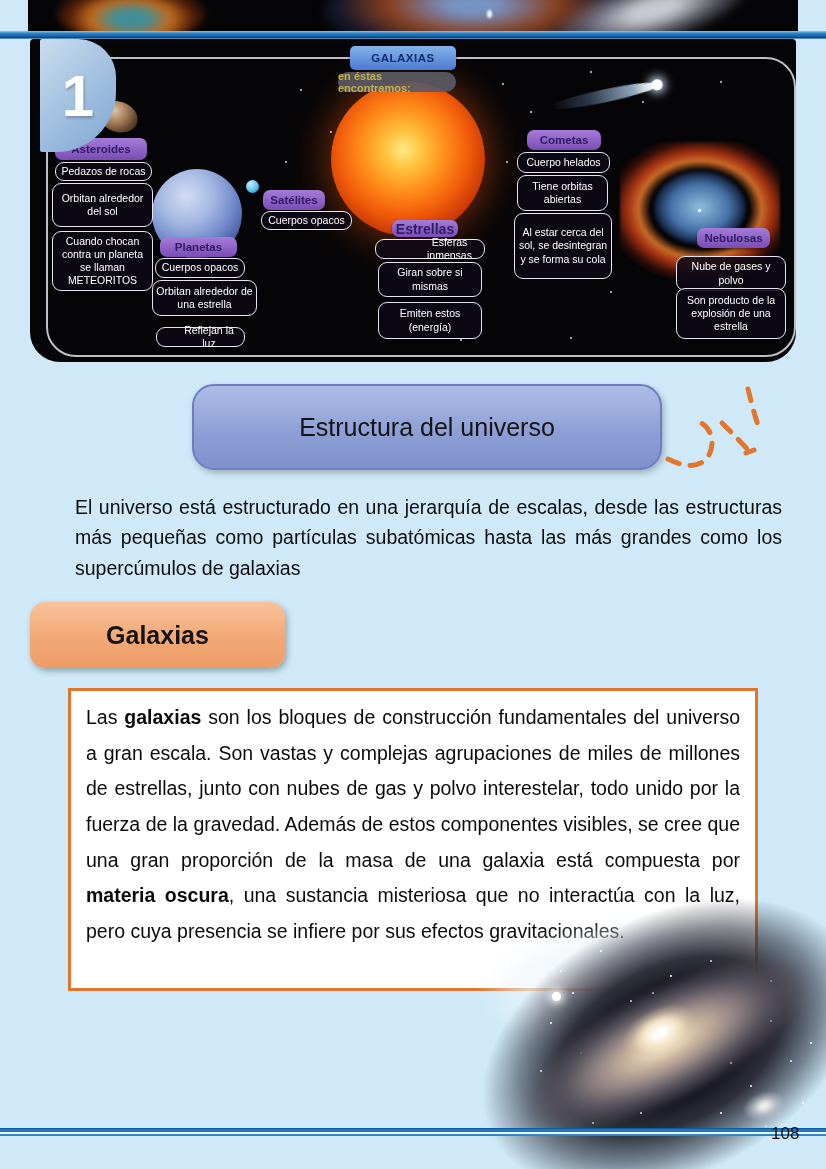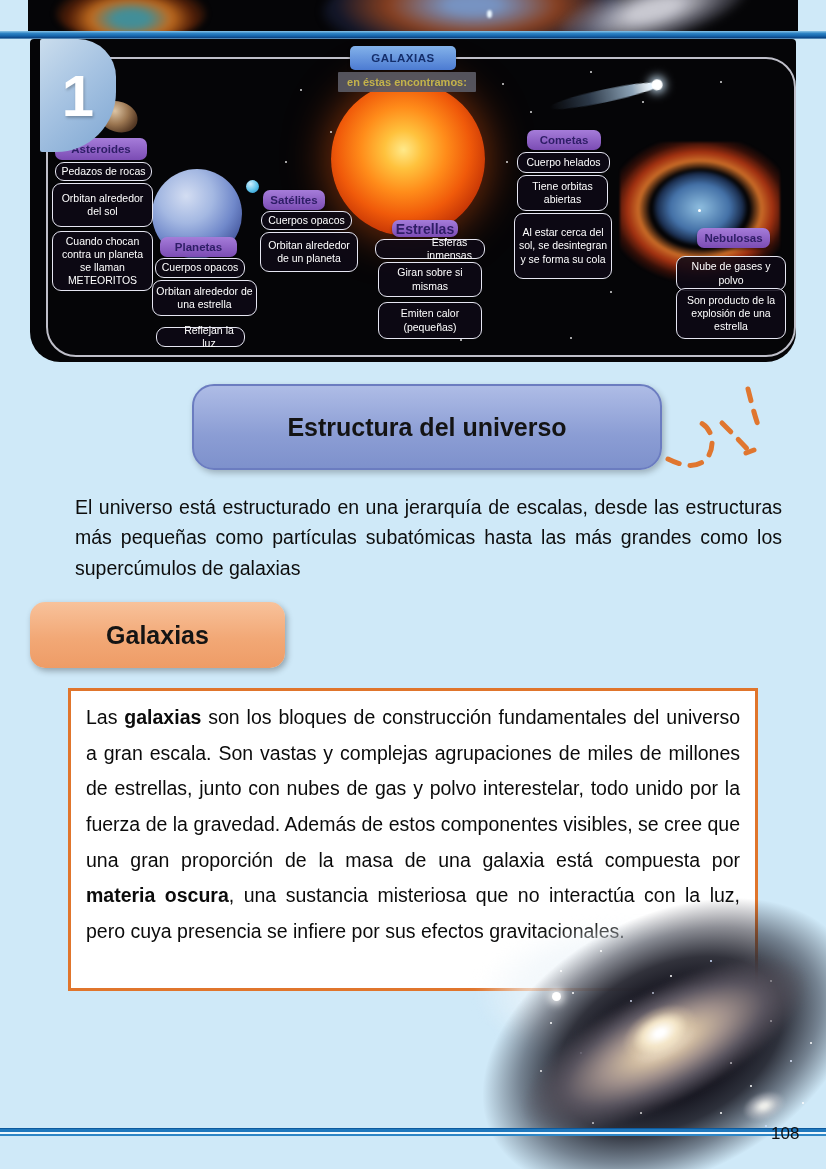--- a/index.html
+++ b/index.html
@@ -29,22 +29,22 @@
   .info-border { position:absolute; left:16px; top:18px; width:746px; height:296px;
     border:2px solid rgba(225,225,235,.85); border-radius:30px; pointer-events:none; }
   .badge { position:absolute; left:40px; top:39px; width:76px; height:113px; z-index:5;
     background:linear-gradient(135deg,#cadded 0%,#a6c3e2 45%,#7ea6d2 100%);
     border-radius:2px 38px 60px 2px; display:flex; align-items:center; justify-content:center;
     color:#fff; font-size:58px; font-weight:bold; text-shadow:1px 2px 3px rgba(0,0,0,.25); }
   .ititle { position:absolute; left:320px; top:7px; width:106px; height:24px;
     background:linear-gradient(180deg,#83b2ea 0%,#4c7bd2 100%); border-radius:5px;
     display:flex; align-items:center; justify-content:center; color:#142e6b;
     font-size:11.5px; font-weight:bold; letter-spacing:.5px; box-shadow:0 2px 3px rgba(0,0,0,.5); }
-  .isub { position:absolute; left:308px; top:33px; width:138px; height:20px;
-    background:rgba(90,90,100,.92); border-radius:1px; display:flex; align-items:center; justify-content:center;
+  .isub { position:absolute; left:308px; top:33px; width:118px; height:20px;
+    background:rgba(90,90,100,.92); border-radius:10px; display:flex; align-items:center; justify-content:center;
     color:#c4b34b; font-size:11px; font-weight:bold; }
   .ilabel { position:absolute; display:flex; align-items:center; justify-content:center;
     background:linear-gradient(180deg,#a57cd9 0%,#7b4cb4 100%); border-radius:7px;
     color:#2e1d66; font-weight:bold; font-size:11.5px; box-sizing:border-box;
     box-shadow:0 2px 3px rgba(0,0,0,.45); }
   .ibox { position:absolute; display:flex; align-items:center; justify-content:center; text-align:center;
     background:rgba(14,9,22,.88); border:1.5px solid #e6e6f2; border-radius:9px;
     color:#fff; font-size:10.5px; line-height:1.25; padding:2px 3px; box-sizing:border-box; }
   .l-ast { left:25px; top:99px;  width:92px; height:22px; }
   .b-ast0{ left:25px; top:123px; width:97px; height:19px; }
@@ -90,21 +90,21 @@
       radial-gradient(ellipse 44% 40% at 50% 47%, rgba(150,200,235,.95) 0%, rgba(75,125,185,.9) 42%, rgba(40,70,120,.65) 60%, transparent 68%),
       radial-gradient(ellipse 62% 56% at 50% 48%, transparent 50%, rgba(235,125,45,.85) 62%, rgba(200,60,20,.8) 73%, rgba(120,30,10,.4) 86%, transparent 96%); }
   .nebula-star { position:absolute; left:668px; top:170px; width:3px; height:3px; border-radius:50%; background:#fff; }
   .istar { position:absolute; width:2px; height:2px; border-radius:50%; background:rgba(255,255,255,.85); }
 
   
   .section-title-box { position:absolute; left:192px; top:384px; width:466px; height:82px;
     background:linear-gradient(180deg,#aebce6 0%,#8b9dd4 60%,#7e91cc 100%);
     border:2px solid #6b7cc0; border-radius:22px; box-shadow:2px 3px 6px rgba(0,0,0,.25);
     display:flex; align-items:center; justify-content:center; }
-  .section-title-text { font-size:25px; font-weight:bold; color:#141414; }
+  .section-title-text { font-size:25px; font-weight:normal; color:#141414; }
   .dashes { position:absolute; left:662px; top:383px; }
 
   
   .intro-text { position:absolute; left:75px; top:492px; width:707px;
     font-size:19.5px; line-height:1.56; color:#0d0d0d; text-align:justify; }
 
   
   .heading-box { position:absolute; left:30px; top:602px; width:255px; height:66px;
     background:linear-gradient(180deg,#f8c29b 0%,#f2a876 55%,#ee9c66 100%);
     border-radius:15px; box-shadow:2px 3px 6px rgba(0,0,0,.3);
@@ -191,26 +191,25 @@
     <div class="ibox b-ast1">Orbitan alrededor del sol</div>
     <div class="ibox b-ast2">Cuando chocan contra un planeta se llaman METEORITOS</div>
 
     <div class="ilabel l-pla">Planetas</div>
     <div class="ibox b-pla0">Cuerpos opacos</div>
     <div class="ibox b-pla1">Orbitan alrededor de una estrella</div>
     <div class="ibox b-pla2">Reflejan la luz</div>
 
     <div class="ilabel l-sat">Satélites</div>
     <div class="ibox b-sat0">Cuerpos opacos</div>
-    <div class="ibox b-sat1">Orbitan alrededor de un planeta</div>
 
     <div class="ilabel l-est">Estrellas</div>
     <div class="ibox b-est0">Esferas inmensas</div>
     <div class="ibox b-est1">Giran sobre si mismas</div>
-    <div class="ibox b-est2">Emiten calor (pequeñas)</div>
+    <div class="ibox b-est2">Emiten estos (energía)</div>
 
     <div class="ilabel l-com">Cometas</div>
     <div class="ibox b-com0">Cuerpo helados</div>
     <div class="ibox b-com1">Tiene orbitas abiertas</div>
     <div class="ibox b-com2">Al estar cerca del sol, se desintegran y se forma su cola</div>
 
     <div class="ilabel l-neb">Nebulosas</div>
     <div class="ibox b-neb0">Nube de gases y polvo</div>
     <div class="ibox b-neb1">Son producto de la explosión de una estrella</div>
   </div>

